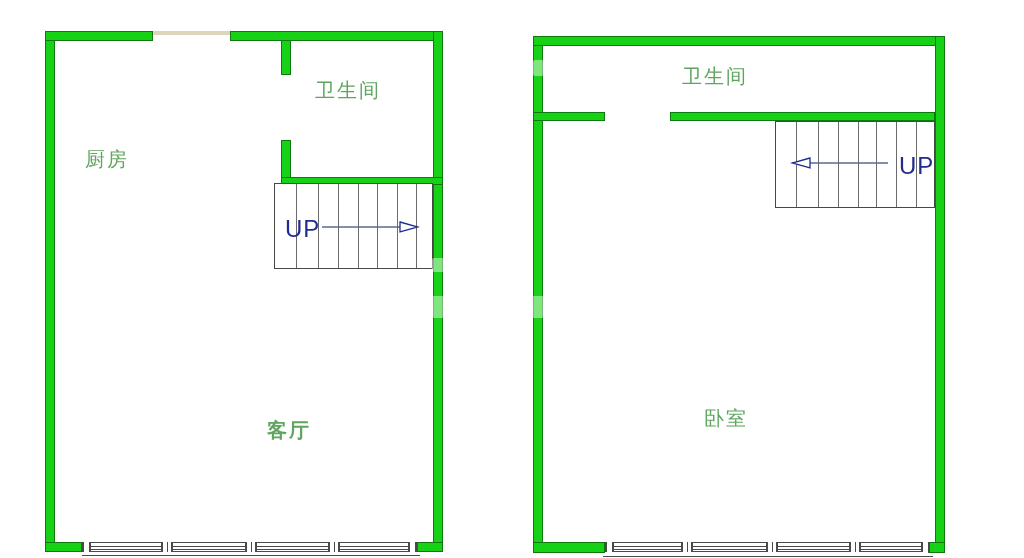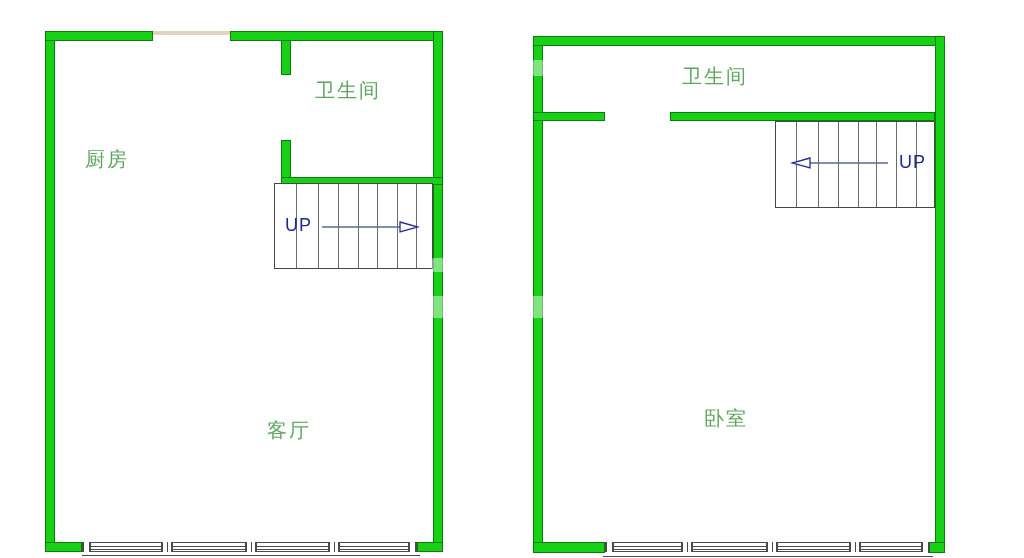--- a/index.html
+++ b/index.html
@@ -3,21 +3,21 @@
 <meta charset="utf-8">
 <style>
   html,body{margin:0;padding:0;background:#fff;}
   body{font-family:"Liberation Sans", sans-serif;}
   .canvas{position:relative;width:1024px;height:558px;background:var(--background,#fff);overflow:hidden;}
   .wall{position:absolute;background:var(--wall_fill,#17d117);border:1px solid var(--wall_edge,#0e7a0e);box-sizing:border-box;}
   .door-strip{position:absolute;background:var(--door_strip,#ddd6bd);}
   .room-label{position:absolute;color:var(--room_label,#5fa55f);font-size:20px;letter-spacing:2px;white-space:nowrap;}
   .stair{position:absolute;background:#fff;border:1px solid var(--stair_border,#474747);box-sizing:border-box;}
   .tread{position:absolute;top:0;bottom:0;width:1px;background:var(--stair_tread,#6b6b6b);}
-  .up-label{position:absolute;color:var(--up_text,#1f2d8f);font-size:18px;letter-spacing:1px;}
+  .up-label{position:absolute;color:var(--up_text,#1f2d8f);font-size:24px;letter-spacing:1px;}
   .arrow{position:absolute;}
   .window{position:absolute;height:10px;background:#fff;border-top:1px solid var(--window_line,#4a4a4a);border-bottom:1px solid var(--window_line,#4a4a4a);box-sizing:border-box;}
   .wglass{position:absolute;left:0;right:0;height:1px;background:var(--window_line,#4a4a4a);}
   .mullion{position:absolute;top:-1px;height:10px;width:12px;background:#fff;border-left:2px solid var(--window_line,#4a4a4a);border-right:2px solid var(--window_line,#4a4a4a);box-sizing:border-box;z-index:2;}
   .mullion .mid{position:absolute;left:50%;top:0;bottom:0;width:1px;background:var(--window_line,#4a4a4a);}
   .endpost{position:absolute;top:-1px;height:10px;width:9px;background:#fff;border-left:2px solid var(--window_line,#4a4a4a);border-right:2px solid var(--window_line,#4a4a4a);box-sizing:border-box;z-index:2;}
   .sill{position:absolute;height:1px;background:var(--window_line,#4a4a4a);}
   .smudge{position:absolute;background:rgba(255,255,255,0.45);border-radius:2px;z-index:3;}
 </style>
 </head>
@@ -49,21 +49,21 @@
       <div class="tread" style="left:141px;"></div>
     </div>
     <span class="up-label" style="left:285px;top:215px;">UP</span>
     <svg class="arrow" style="left:320px;top:219px;" width="100" height="16" viewBox="0 0 100 16">
       <line x1="2" y1="8" x2="80" y2="8" style="stroke:var(--arrow_line);stroke-width:1.5"></line>
       <polygon points="80,3 98,8 80,13" style="fill:#ffffff;stroke:var(--up_text);stroke-width:1.3"></polygon>
     </svg>
 
     <span class="room-label" style="left:85px;top:146px;">厨房</span>
     <span class="room-label" style="left:315px;top:77px;">卫生间</span>
-    <span class="room-label" style="left:267px;top:417px;">客厅</span>
+    <span class="room-label" style="left:267px;top:417px;font-weight:bold;">客厅</span>
 
     <div class="window" style="left:82px;top:542px;width:335px;">
       <div class="wglass" style="top:3px;"></div>
       <div class="wglass" style="top:6px;"></div>
       <div class="endpost" style="left:0px;"></div>
       <div class="mullion" style="left:79px;">
           <div class="mid"></div>
         </div>
       <div class="mullion" style="left:163px;">
           <div class="mid"></div>

